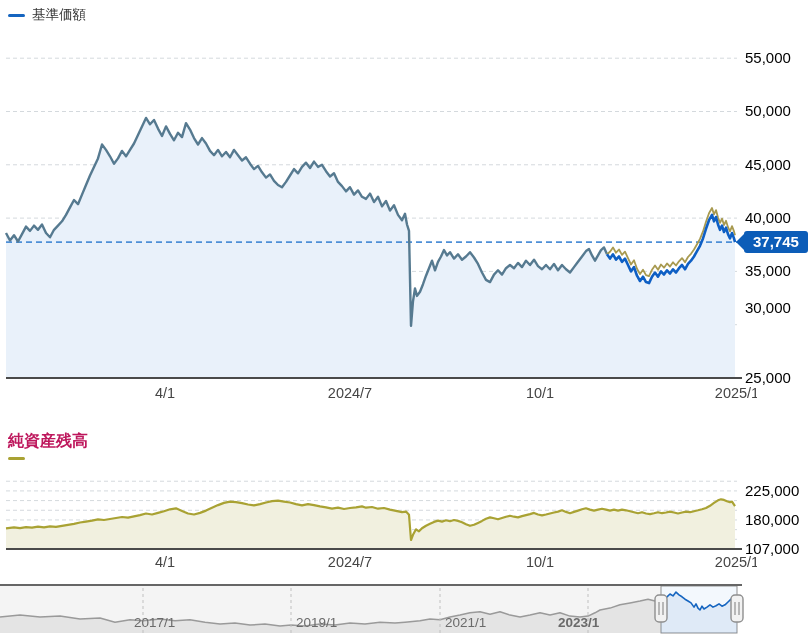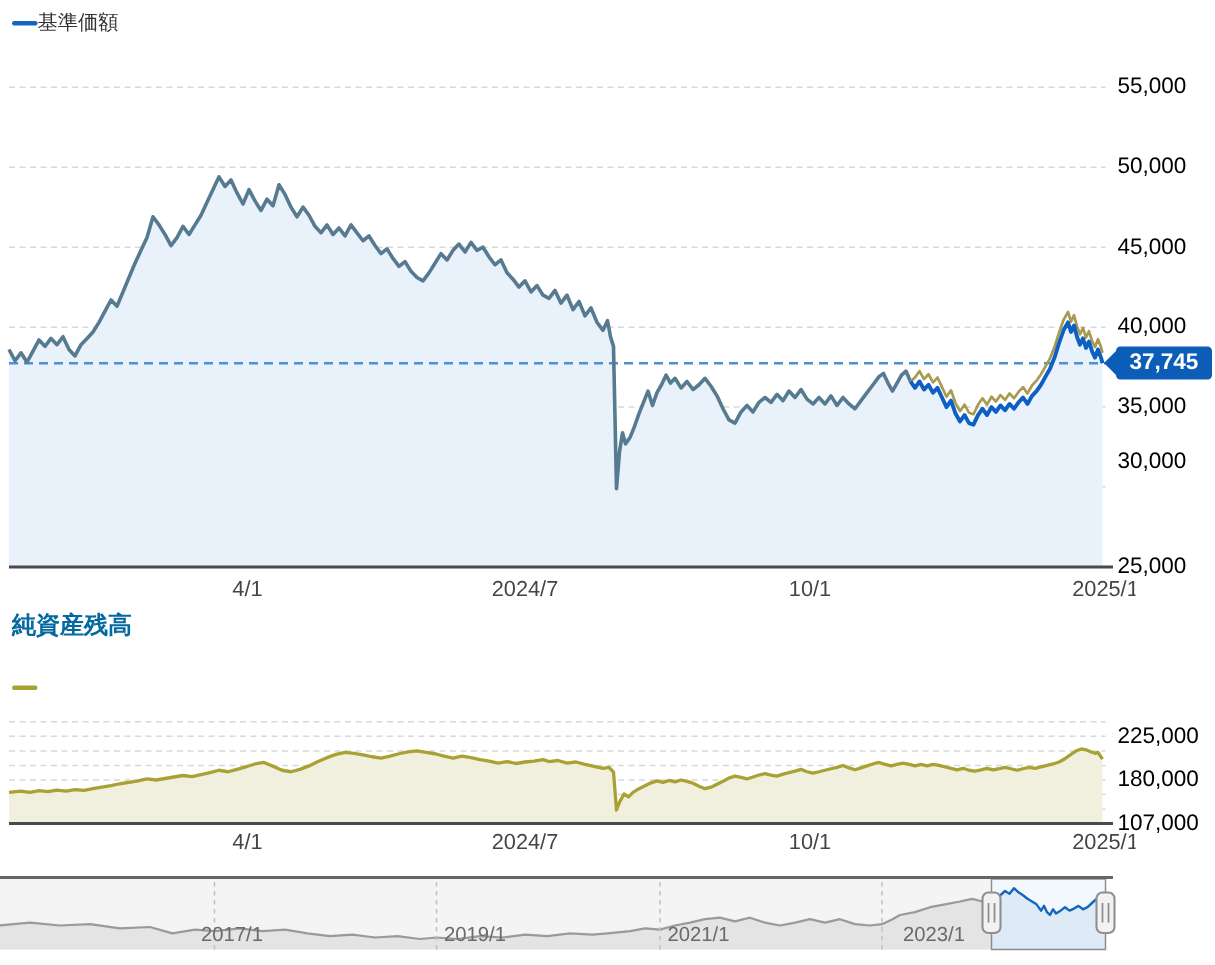--- a/index.html
+++ b/index.html
@@ -2,24 +2,24 @@
 <html style="--accent-blue: #1565c0; --slate-line: #567a90; --vivid-blue: #0e5fc4; --olive: #a89a50; --olive2: #a9a233; --main-area: #e9f1fa; --chart2-area: #f1f0df; --grid: #d4d9dd; --current-dash: #4e8fd6; --axis: #4a4a4a; --badge-bg: #0c5db8; --nav-bg: #f4f4f4; --nav-fill: #e4e4e4; --nav-line: #9a9a9a; --nav-border: #666666; --nav-dash: #c0c0c0; --nav-sel-bg: #f3f8fd; --nav-label: #6a6a6a; --text-dark: #333333;"><head>
 <meta charset="utf-8">
 <style>
   * { margin:0; padding:0; box-sizing:border-box; }
   html,body { background:#fff; }
   .page {
     position:relative; width:810px; height:643px; background:#fff;
     font-family:"Liberation Sans","DejaVu Sans",sans-serif; overflow:hidden;
   }
   .legend-row { position:absolute; left:8px; display:flex; gap:22px; align-items:center; }
-  .legend-item { display:flex; align-items:center; cursor:pointer; }
+  .legend-item { display:flex; align-items:center; gap:7px; cursor:pointer; }
   .legend-dash { display:inline-block; width:17px; height:3px; border-radius:2px; }
   .legend-label { font-size:13.5px; color:var(--text-dark); }
-  .section-title { position:absolute; left:8px; top:407px; font-size:16px; font-weight:bold; color:#0369a1; }
+  .section-title { position:absolute; left:8px; top:431px; font-size:16px; font-weight:bold; color:#be185d; }
   svg.chart { position:absolute; left:0; display:block; }
   .grid       { stroke:var(--grid); stroke-width:1; stroke-dasharray:4 3; }
   .currentline{ stroke:var(--current-dash); stroke-width:1.6; stroke-dasharray:6 4; }
   .axisline   { stroke:var(--axis); stroke-width:2; }
   .area-main  { fill:var(--main-area); }
   .area-olive { fill:var(--chart2-area); }
   .line-slate { fill:none; stroke:var(--slate-line); stroke-width:2.4; stroke-linejoin:round; }
   .line-blue  { fill:none; stroke:var(--vivid-blue); stroke-width:2.6; stroke-linejoin:round; }
   .line-olive { fill:none; stroke:var(--olive); stroke-width:1.8; stroke-linejoin:round; }
   .line-olive2{ fill:none; stroke:var(--olive2); stroke-width:2.2; stroke-linejoin:round; }
@@ -141,16 +141,16 @@
       <g>
         <rect x="731" y="11" width="12" height="27" rx="4" class="handle-rect"></rect>
         <line x1="735" x2="735" y1="18" y2="31" class="handle-grip"></line>
         <line x1="739" x2="739" y1="18" y2="31" class="handle-grip"></line>
       </g>
     </svg>
   <div id="nav-labels">
       <div class="nav-label" style="left: 134px; top: 615px; text-align: right;">2017/1</div>
       <div class="nav-label" style="left: 296px; top: 615px;">2019/1</div>
       <div class="nav-label" style="left: 445px; top: 615px;">2021/1</div>
-      <div class="nav-label" style="left: 602px; top: 615px;">2023/1</div>
+      <div class="nav-label" style="left: 558px; top: 615px; font-weight: bold;">2023/1</div>
     </div>
 
 </div>
 
 </body></html>

